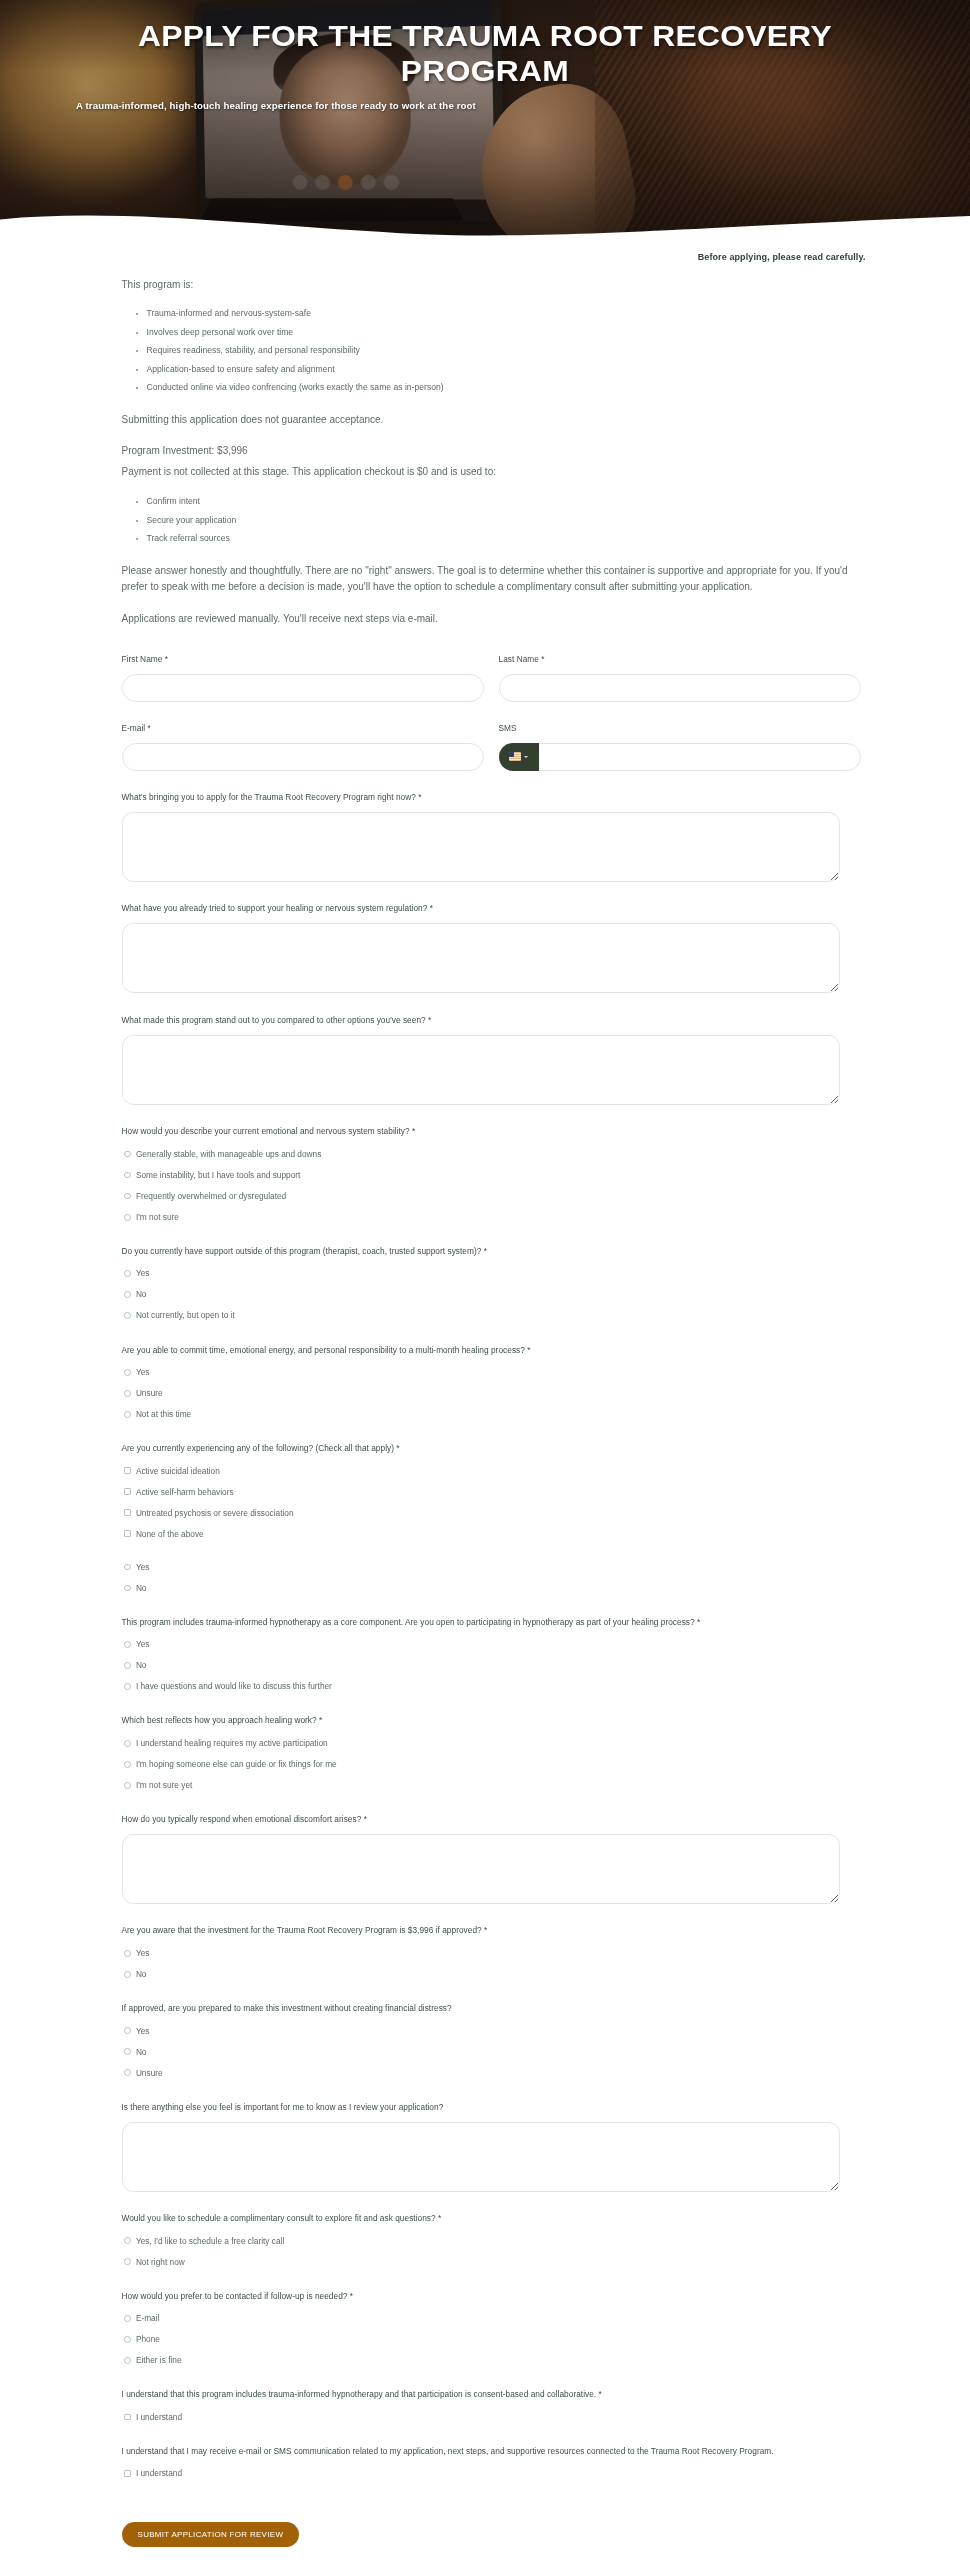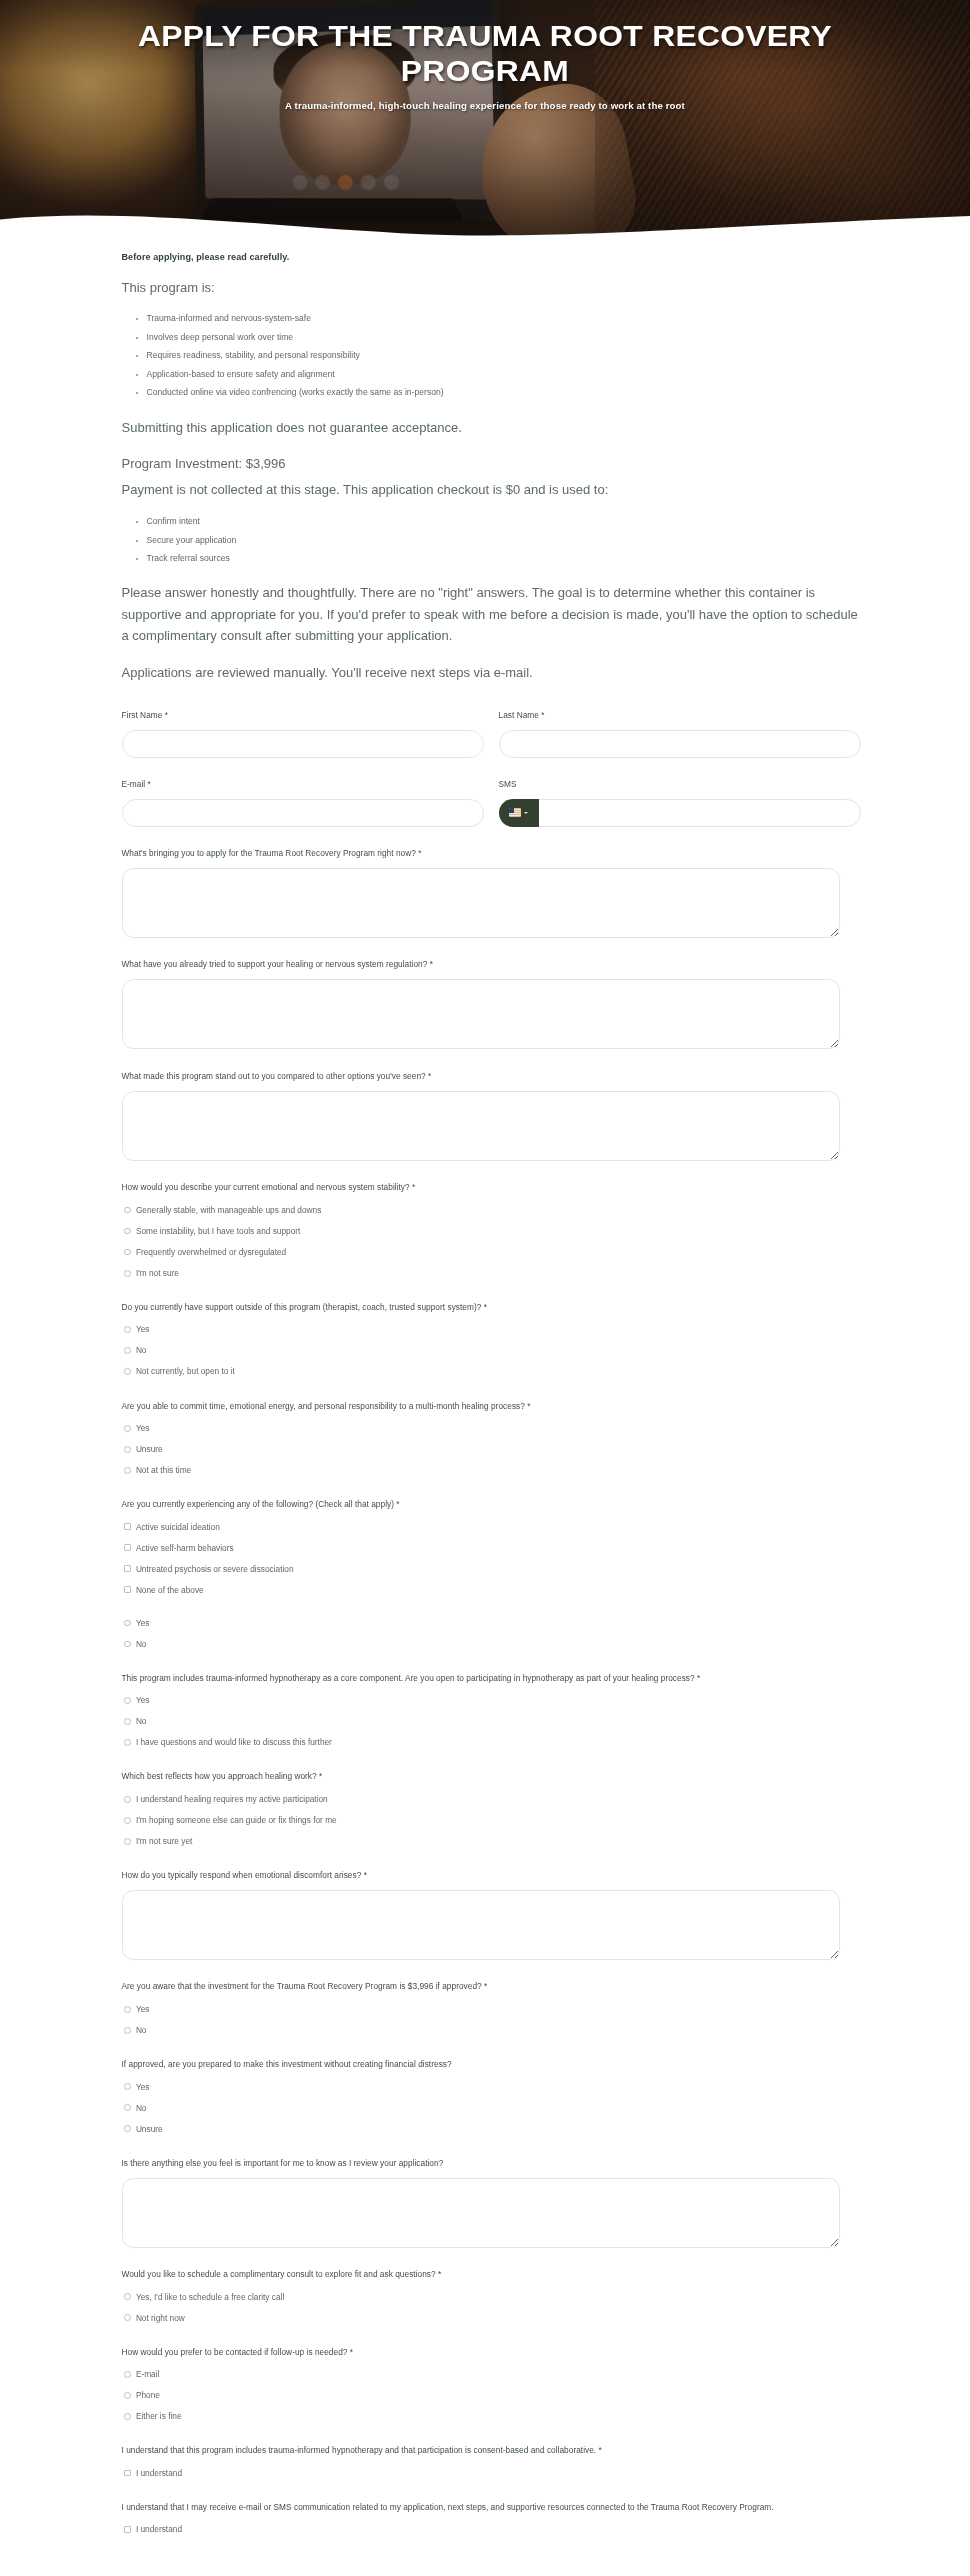--- a/index.html
+++ b/index.html
@@ -99,40 +99,39 @@
     line-height:1.14;
     letter-spacing:0.3px;
     text-transform:uppercase;
     text-shadow: 1.1px 1.7px 2.9px rgba(0,0,0,0.55);
     transform: scaleX(1.06);
     padding-top: 12.6px;
   }
   .hero-sub {
     margin-top: 12.6px;
     width:818px;
-    text-align:center;
     color:#ffffff;
     font-family:"Liberation Sans Narrow","Liberation Sans",sans-serif;
     font-weight:700;
     font-size:9.7px;
     letter-spacing:0.1px;
     text-shadow: 0.6px 1.1px 2.3px rgba(0,0,0,0.6);
   }
   .hero-wave { position:absolute; left:0; bottom:-0.6px; width:970px; height:40px; z-index:7; display:block; }
 
   
   .page { width:970px; background:#fff; padding-bottom: 32px; }
   .col { width: 761px; margin: 0 auto; padding-left: 17px; }
 
   .intro { padding-top: 12.6px; }
   .intro .lead {
-    font-size:9px; font-weight:700; color:#31403a; letter-spacing:0.1px;
+    font-size:9px; font-weight:700; color:#31403a; letter-spacing:0.1px;text-align:right;
   }
   .intro p {
-    font-size:13px; color:#566; color:#5d6b64; line-height:1.65; margin-top:15px;
+    font-size:10px; color:#566; color:#5d6b64; line-height:1.65; margin-top:15px;
   }
   .intro ul { margin:11.4px 0 0 0; padding-left:25px; }
   .intro li { font-size:8.6px; color:#5d6b64; line-height:2.15; list-style: disc; }
   .intro li::marker { color:#7b8a82; font-size:6.9px; }
 
   .form { margin-top: 25px; }
   .row2 { display:flex; gap:15px; }
   .field { margin-bottom: 19.5px; }
   .field.half { width: 362px; }
 

